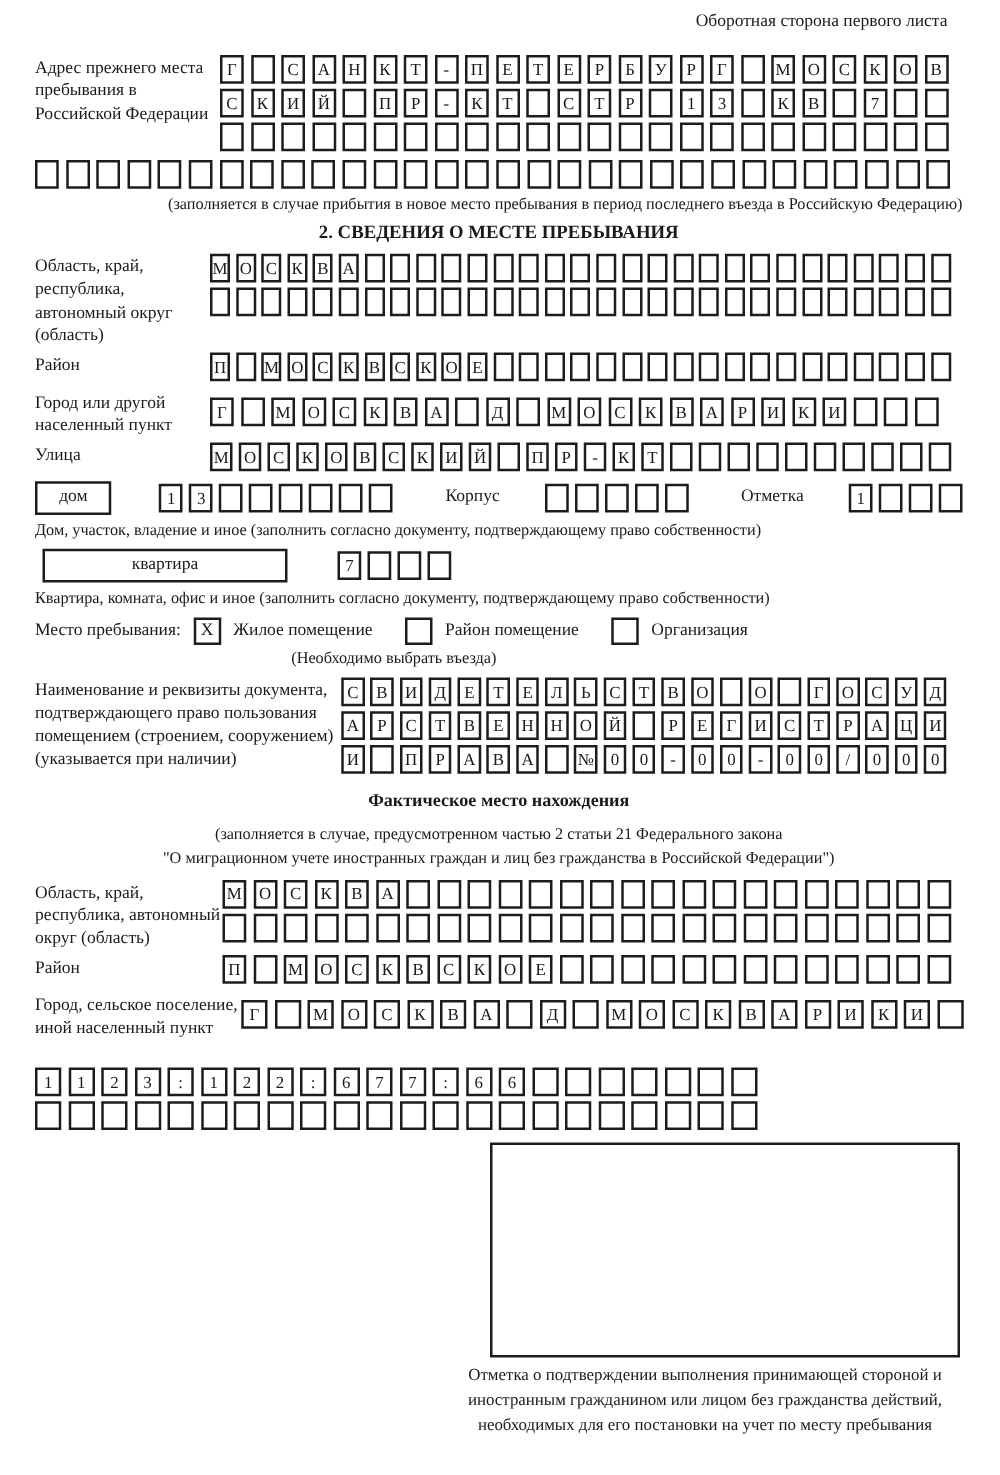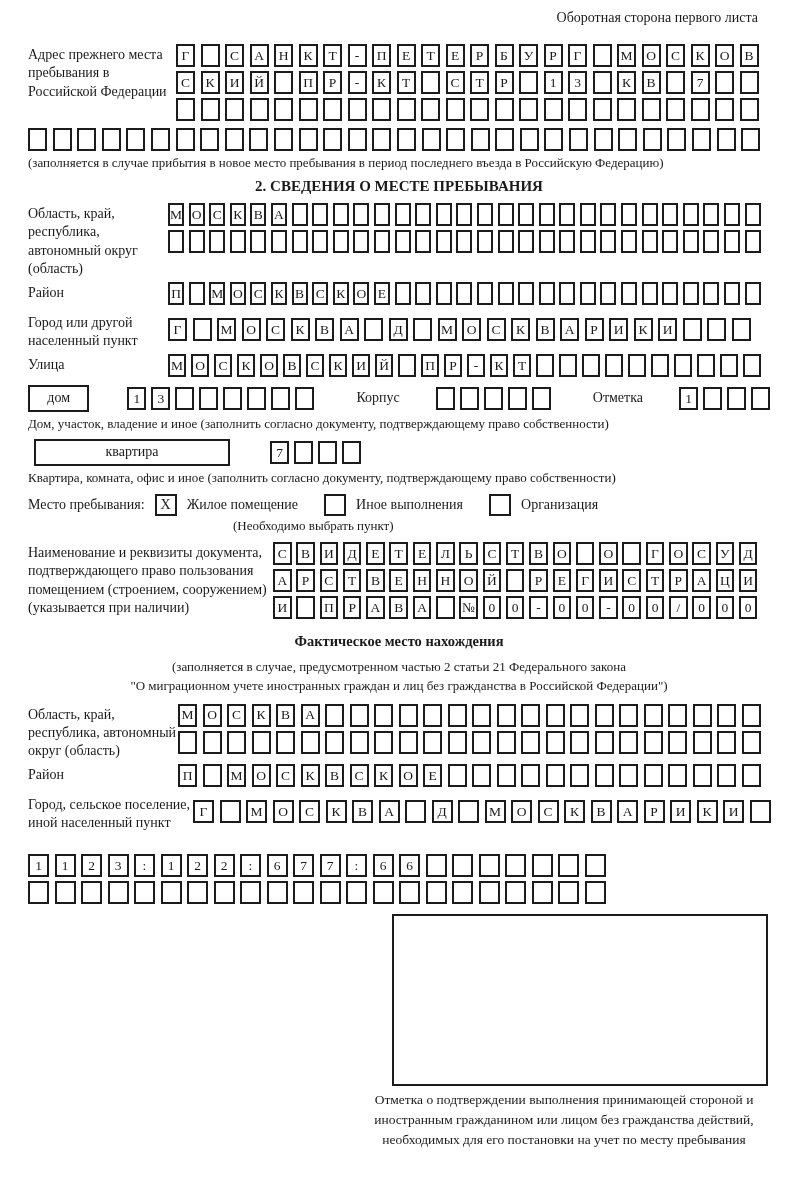--- a/index.html
+++ b/index.html
@@ -20,21 +20,21 @@
   .cellrow { display: flex; gap: var(--cg, 5px); margin-bottom: 4px; }
   .cell {
     flex: 0 0 var(--cw, 19px);
     width: var(--cw, 19px); height: var(--ch, 23px);
     border: 2px solid #1c1c1c; background: #fff;
     display: flex; align-items: center; justify-content: center;
     font-size: 13.5px; line-height: 1;
   }
 
   .note { font-size: 13px; margin: 1px 0 7px; }
-  .note.center { text-align: left; }
+  .note.center { text-align: right; }
   .sec-title { text-align: center; font-weight: bold; font-size: 15px; margin: 6px 0 8px; }
 
   .inline-row { display: flex; align-items: center; margin: 4px 0 4px; gap: 28px; }
   .named-box { border: 2px solid #1c1c1c; height: 27px; display: flex; align-items: center; justify-content: center; font-size: 14px; }
   .dom-box { width: 170px; margin-right: 10px; }
   .kv-box { width: 196px; margin-left: 6px; margin-right: 12px; }
   .inline-label { font-size: 14px; margin: 0 8px 0 14px; white-space: nowrap; }
   .cellrow.inline { margin-bottom: 0; }
 
   .mesto-row { display: flex; align-items: center; margin: 8px 0 2px; }
@@ -390,25 +390,25 @@
         <span class="cell"></span>
       </div>
   </div>
   <div class="note">Квартира, комната, офис и иное (заполнить согласно документу, подтверждающему право собственности)</div>
 
   <div class="mesto-row">
     <span class="mlabel">Место пребывания:</span>
     <span class="cbox">X</span>
     <span class="opt-label">Жилое помещение</span>
     <span class="cbox"></span>
-    <span class="opt-label">Иное выполнения</span>
+    <span class="opt-label">Район помещение</span>
     <span class="cbox"></span>
     <span class="opt-label">Организация</span>
   </div>
-  <div class="mesto-note">(Необходимо выбрать пункт)</div>
+  <div class="mesto-note">(Необходимо выбрать въезда)</div>
 
   <div class="frow">
     <div class="flabel w245">Наименование и реквизиты документа, подтверждающего право пользования помещением (строением, сооружением) (указывается при наличии)</div>
     <div class="gridcol">
       <div class="cellrow" style="--cw:18.5px;--ch:23px;--cg:4.8px">
           <span class="cell">С</span>
           <span class="cell">В</span>
           <span class="cell">И</span>
           <span class="cell">Д</span>
           <span class="cell">Е</span>

